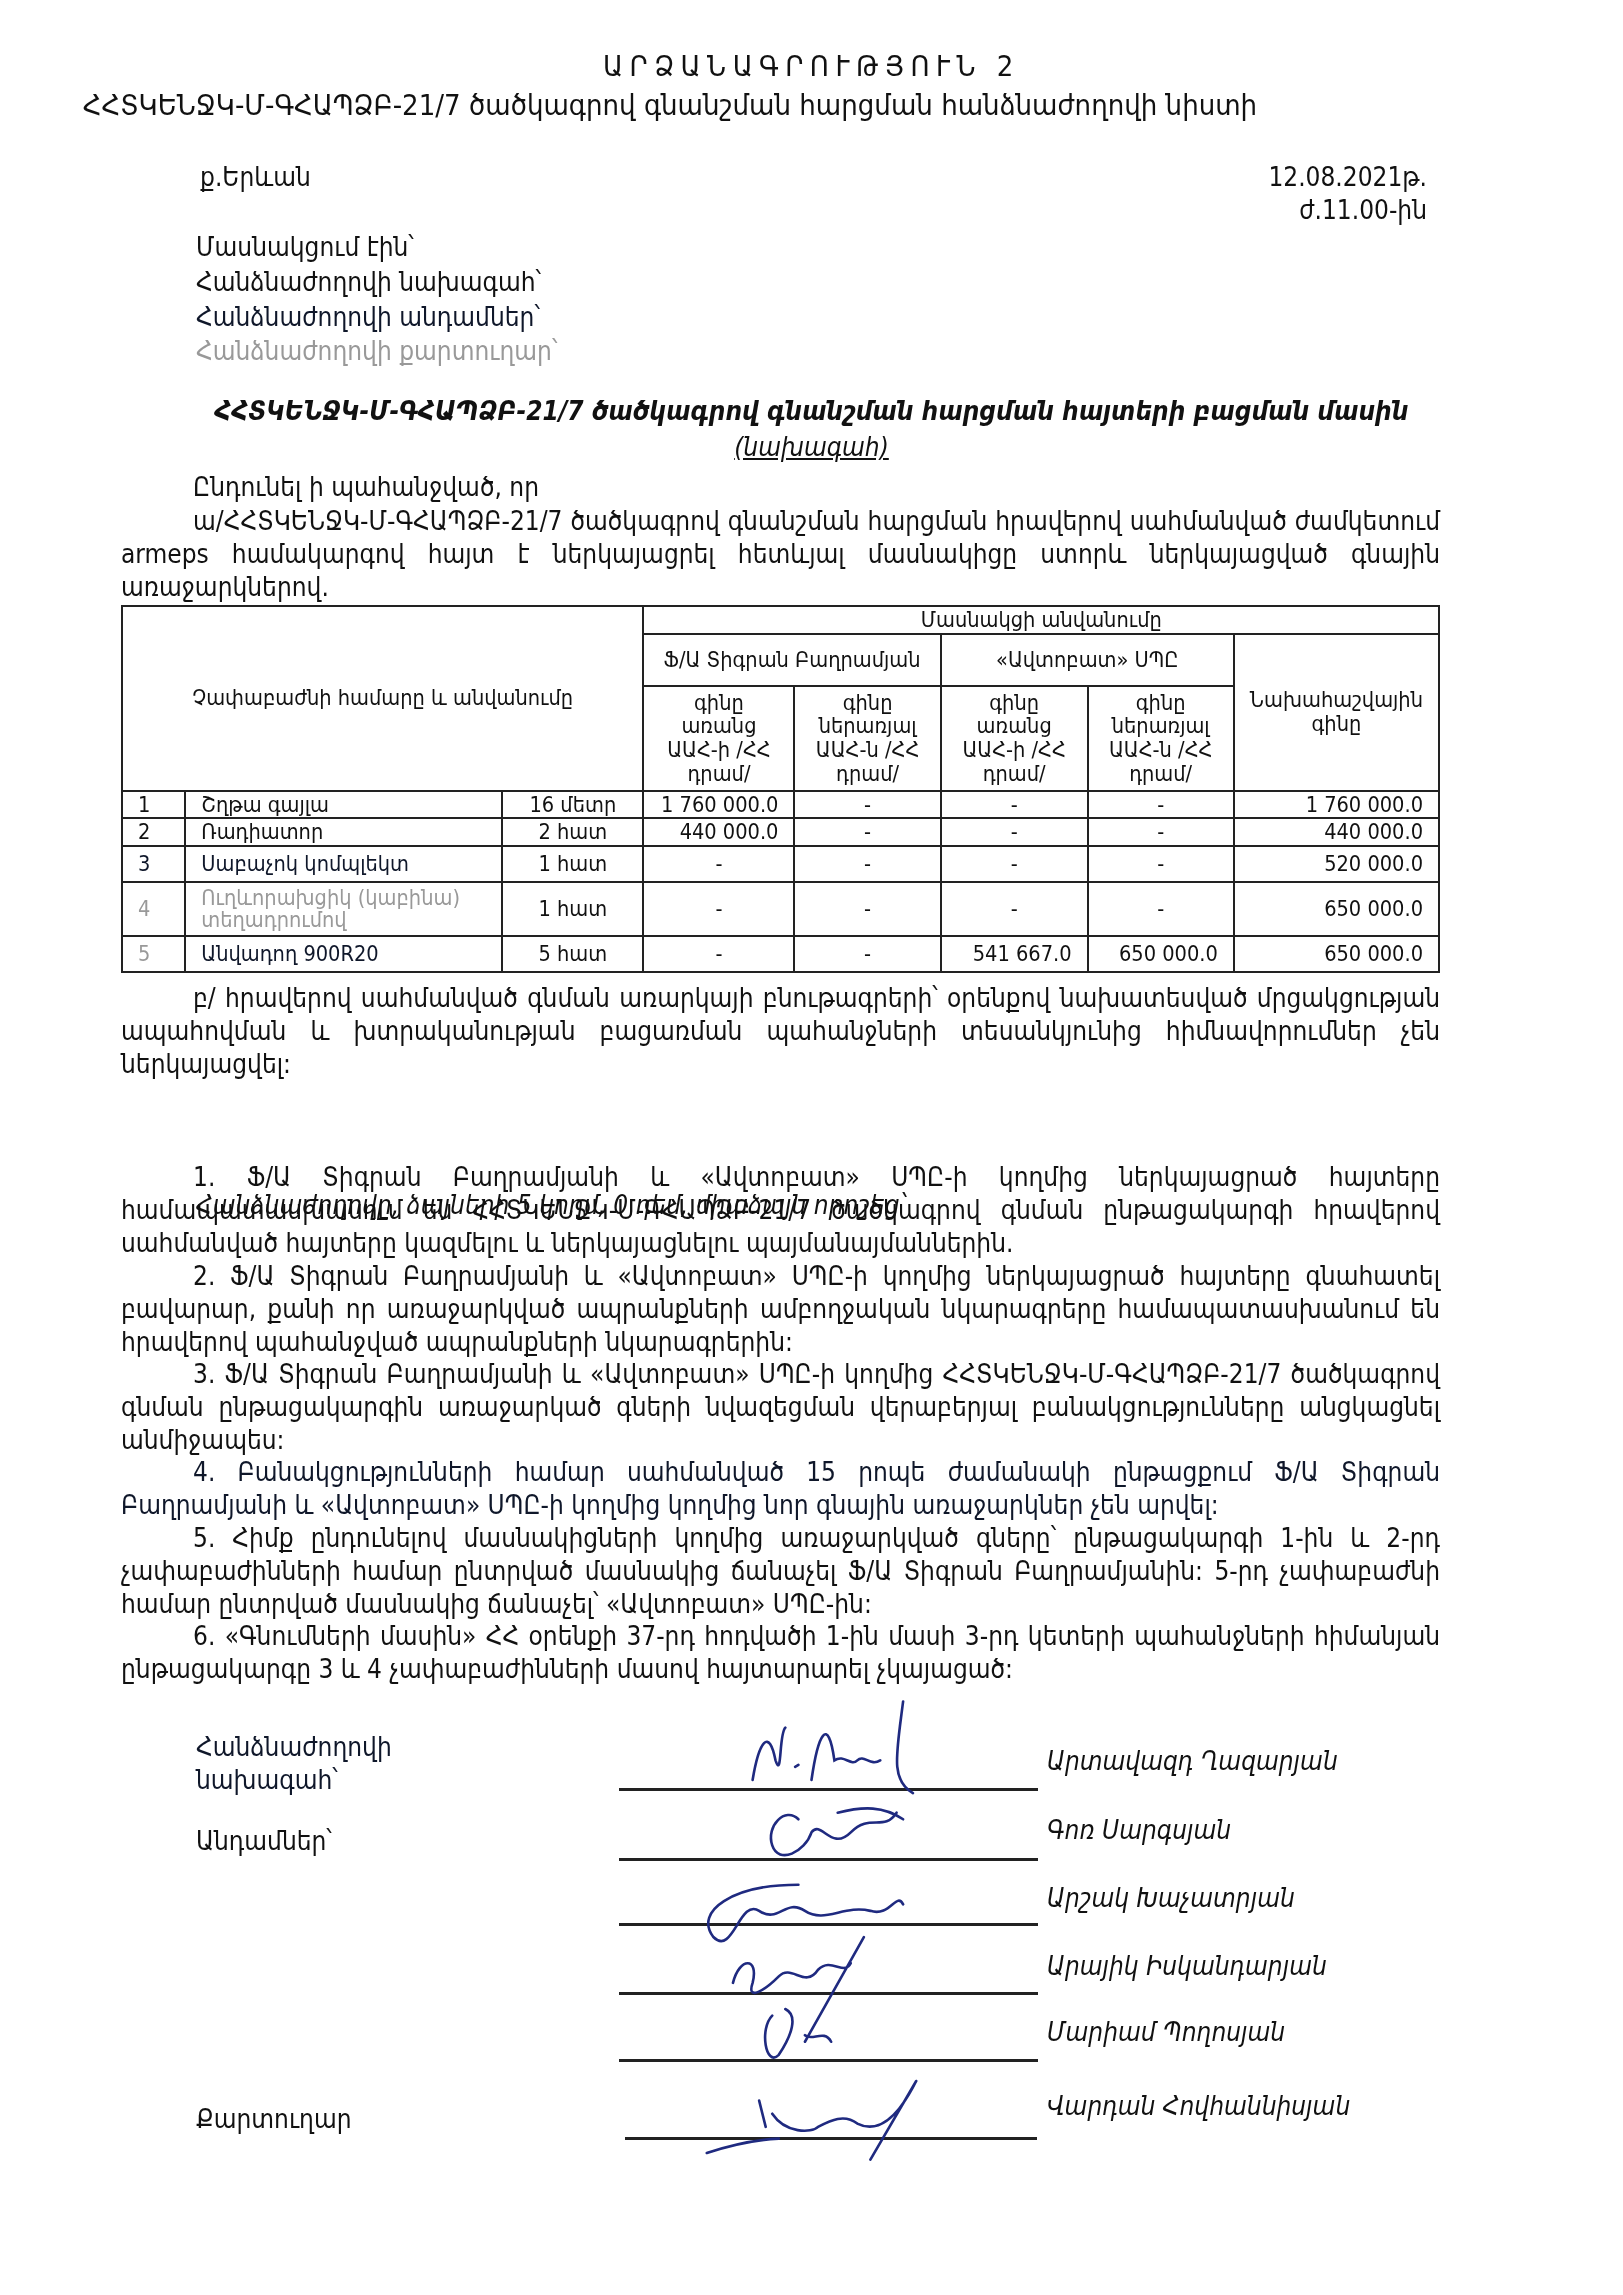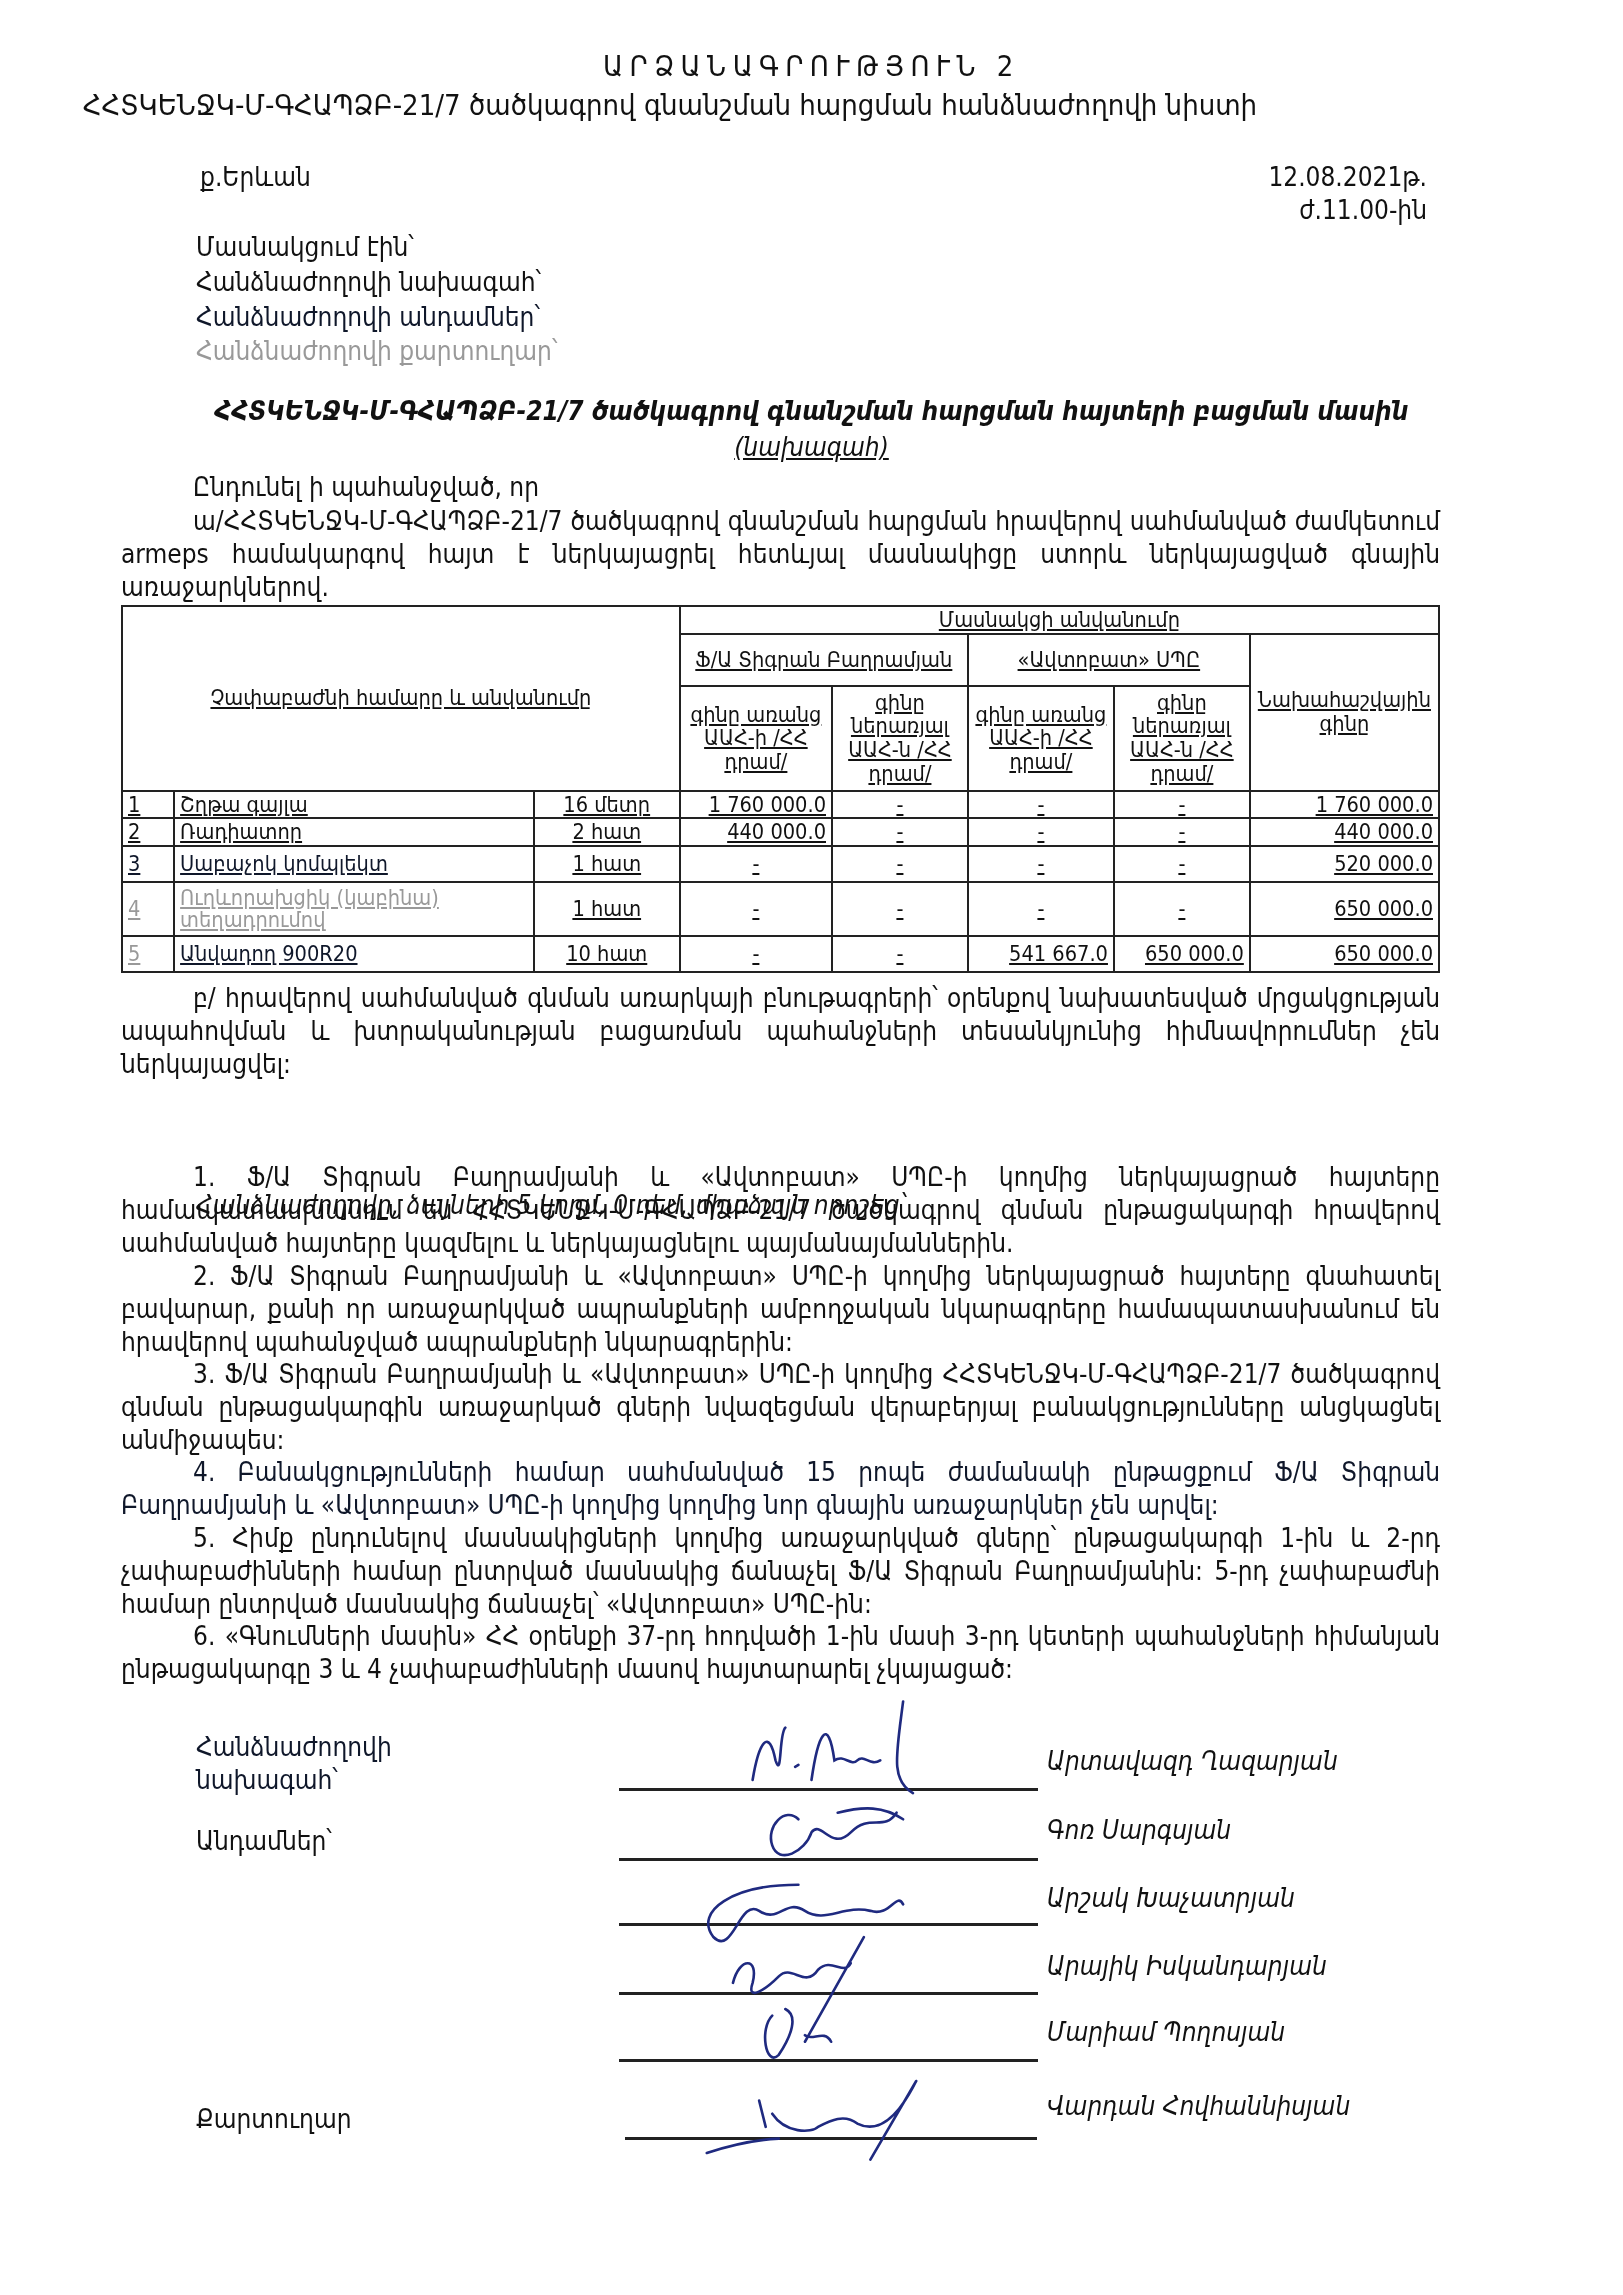--- a/index.html
+++ b/index.html
@@ -14,21 +14,21 @@
   .date { right:196px; top:162px; font-size:26px; text-align:right;margin-left:13px; }
   .time { right:196px; top:195px; font-size:26px; text-align:right; }
   .part { left:196px; font-size:26px; }
   .faded { color:#0f172a; }
   .faded2 { color:#999; }
   .subj { left:0; width:1623px; top:396px; font-size:26px; font-style:italic; font-weight:bold; }
   .subj2 { left:0; width:1623px; top:432px; font-size:26px; font-style:italic; text-decoration:underline; }
   .para { left:121px; width:1319px; font-size:26px; line-height:33px; text-align:justify; }
   .indent { text-indent:72px; }
   table.bids { position:absolute; left:121px; top:605px; width:1319px; border-collapse:collapse; font-size:21.6px; }
-  table.bids td, table.bids th { border:2px solid #222; padding:0 5px; font-weight:normal;text-decoration:underline; }
+  table.bids td, table.bids th { border:2px solid #222; padding:0 15px; font-weight:normal; }
   table.bids th { text-align:center; line-height:23.6px; }
   .num { text-align:right; }
   .dash { text-align:center; }
   .idx { width:39px; text-align:left; }
   .qty { text-align:center; }
   .decision { left:196px; top:1190px; font-size:26px; font-style:italic; }
   .sig-label { left:196px; font-size:26px; }
   .sig-line { position:absolute; height:2.6px; background:#222; }
   .sig-name { left:1047px; font-size:26px; font-style:italic; }
   svg.sig { position:absolute; overflow:visible; }
@@ -109,21 +109,21 @@
       <td class="qty">1 հատ</td>
       <td class="dash">-</td>
       <td class="dash">-</td>
       <td class="dash">-</td>
       <td class="dash">-</td>
       <td class="num">650 000.0</td>
     </tr>
     <tr style="height:36px">
       <td class="idx faded2">5</td>
       <td class="faded">Անվադող 900R20</td>
-      <td class="qty">10 հատ</td>
+      <td class="qty">5 հատ</td>
       <td class="dash">-</td>
       <td class="dash">-</td>
       <td class="num">541 667.0</td>
       <td class="num">650 000.0</td>
       <td class="num">650 000.0</td>
     </tr>
   </tbody>
     </table>
 
   <div class="abs para indent" style="top:982px">բ/ հրավերով սահմանված գնման առարկայի բնութագրերի՝ օրենքով նախատեսված մրցակցության ապահովման և խտրականության բացառման պահանջների տեսանկյունից հիմնավորումներ չեն ներկայացվել:</div>

